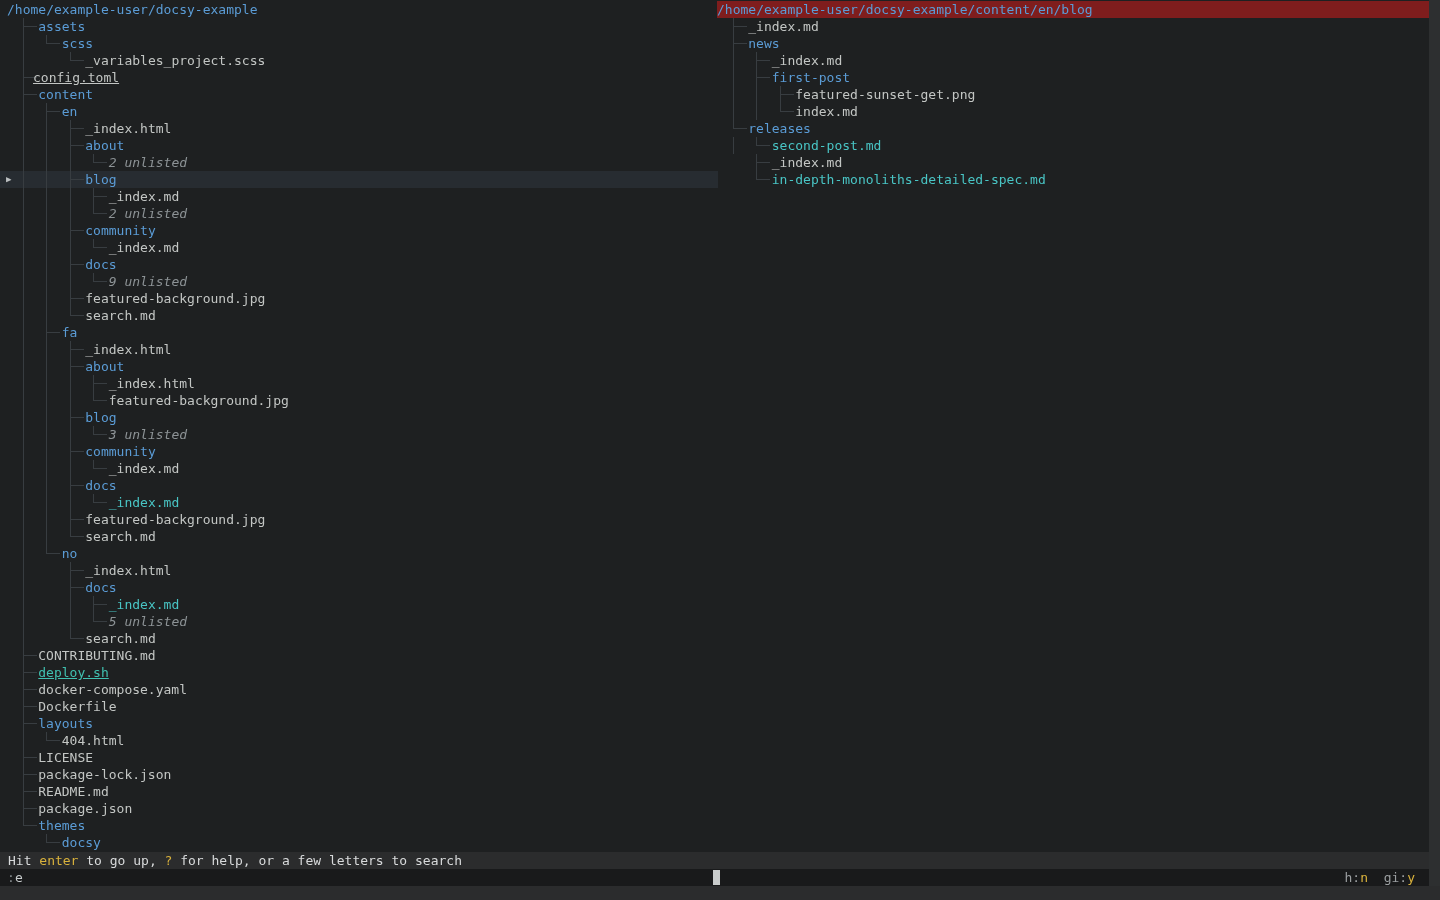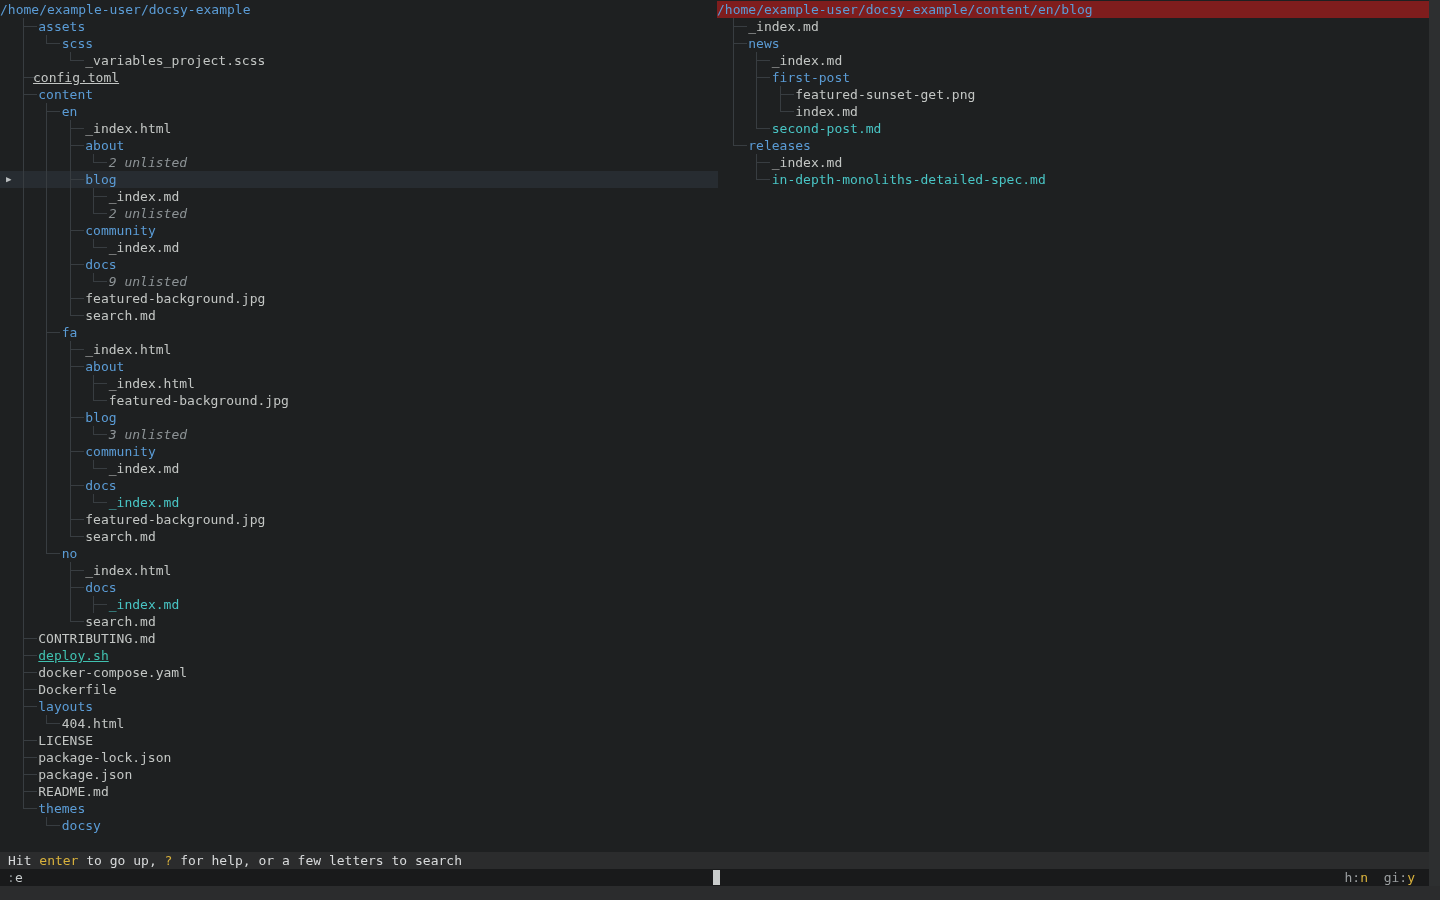--- a/index.html
+++ b/index.html
@@ -8,21 +8,21 @@
     background:#1e2021;
     font-family:"DejaVu Sans Mono", monospace;
     font-size:13px; line-height:17px;
     -webkit-font-smoothing:antialiased;
   }
   .scrollstrip{position:absolute; right:0; top:0; width:11px; height:900px; background:#2d2f30;}
   .panel{position:absolute; top:1px;}
   .panel.left{left:0; width:718px;}
   .panel.right{left:717px; width:712px;}
   .phdr{position:relative; height:17px; color:#5b9cd6; white-space:pre;}
-  .panel.left .phdr{}
+  .panel.left .phdr{padding-left:7px;}
   .panel.right .phdr{background:#7f1d1d; padding-left:0;}
   .tree{position:relative;}
   .trow{position:relative; height:17px; width:100%;}
   .trow.sel{background:#272c31;}
   .vg{position:absolute; top:0; height:17px; width:0; border-left:1px solid #383d41;}
   .conn{position:absolute; top:0; height:8px; width:13px; border-left:1px solid #383d41; border-bottom:1px solid #383d41;}
   .conn.t::after{content:""; position:absolute; left:-1px; top:8px; height:9px; width:0; border-left:1px solid #383d41;}
   .nm{position:absolute; top:0; white-space:pre;}
   .nm.dir{color:#5b9cd6;}
   .nm.file{color:#c3c6c4;}
@@ -255,20 +255,26 @@
           <span class="nm dir" style="left: 85.3px;">docs</span>
         </div>
         <div class="trow">
           <i class="vg" style="left: 22.7px;"></i>
           <i class="vg" style="left: 69.6px;"></i>
           <i class="conn t" style="left: 93.1px;"></i>
           <span class="nm mod" style="left: 108.8px;">_index.md</span>
         </div>
         <div class="trow">
           <i class="vg" style="left: 22.7px;"></i>
+          <i class="vg" style="left: 69.6px;"></i>
+          <i class="conn e" style="left: 93.1px;"></i>
+          <span class="nm unl" style="left: 108.8px;">5 unlisted</span>
+        </div>
+        <div class="trow">
+          <i class="vg" style="left: 22.7px;"></i>
           <i class="conn e" style="left: 69.6px;"></i>
           <span class="nm file" style="left: 85.3px;">search.md</span>
         </div>
         <div class="trow">
           <i class="conn t" style="left: 22.7px;"></i>
           <span class="nm file" style="left: 38.3px;">CONTRIBUTING.md</span>
         </div>
         <div class="trow">
           <i class="conn t" style="left: 22.7px;"></i>
           <span class="nm exe" style="left: 38.3px;">deploy.sh</span>
@@ -293,25 +299,25 @@
         <div class="trow">
           <i class="conn t" style="left: 22.7px;"></i>
           <span class="nm file" style="left: 38.3px;">LICENSE</span>
         </div>
         <div class="trow">
           <i class="conn t" style="left: 22.7px;"></i>
           <span class="nm file" style="left: 38.3px;">package-lock.json</span>
         </div>
         <div class="trow">
           <i class="conn t" style="left: 22.7px;"></i>
+          <span class="nm file" style="left: 38.3px;">README.md</span>
+        </div>
+        <div class="trow">
+          <i class="conn t" style="left: 22.7px;"></i>
           <span class="nm file" style="left: 38.3px;">package.json</span>
-        </div>
-        <div class="trow">
-          <i class="conn t" style="left: 22.7px;"></i>
-          <span class="nm file" style="left: 38.3px;">README.md</span>
         </div>
         <div class="trow">
           <i class="conn e" style="left: 22.7px;"></i>
           <span class="nm dir" style="left: 38.3px;">themes</span>
         </div>
         <div class="trow">
           <i class="conn e" style="left: 46.1px;"></i>
           <span class="nm dir" style="left: 61.8px;">docsy</span>
         </div>
       </div>
@@ -344,27 +350,27 @@
           <i class="conn t" style="left: 62.6px;"></i>
           <span class="nm file" style="left: 78.3px;">featured-sunset-get.png</span>
         </div>
         <div class="trow">
           <i class="vg" style="left: 15.7px;"></i>
           <i class="vg" style="left: 39.1px;"></i>
           <i class="conn e" style="left: 62.6px;"></i>
           <span class="nm file" style="left: 78.3px;">index.md</span>
         </div>
         <div class="trow">
+          <i class="conn e" style="left: 15.7px;"></i>
+          <span class="nm dir" style="left: 31.3px;">releases</span>
+        </div>
+        <div class="trow">
           <i class="vg" style="left: 15.7px;"></i>
           <i class="conn e" style="left: 39.1px;"></i>
           <span class="nm mod" style="left: 54.8px;">second-post.md</span>
-        </div>
-        <div class="trow">
-          <i class="conn e" style="left: 15.7px;"></i>
-          <span class="nm dir" style="left: 31.3px;">releases</span>
         </div>
         <div class="trow">
           <i class="conn t" style="left: 39.1px;"></i>
           <span class="nm file" style="left: 54.8px;">_index.md</span>
         </div>
         <div class="trow">
           <i class="conn e" style="left: 39.1px;"></i>
           <span class="nm mod" style="left: 54.8px;">in-depth-monoliths-detailed-spec.md</span>
         </div>
       </div>

